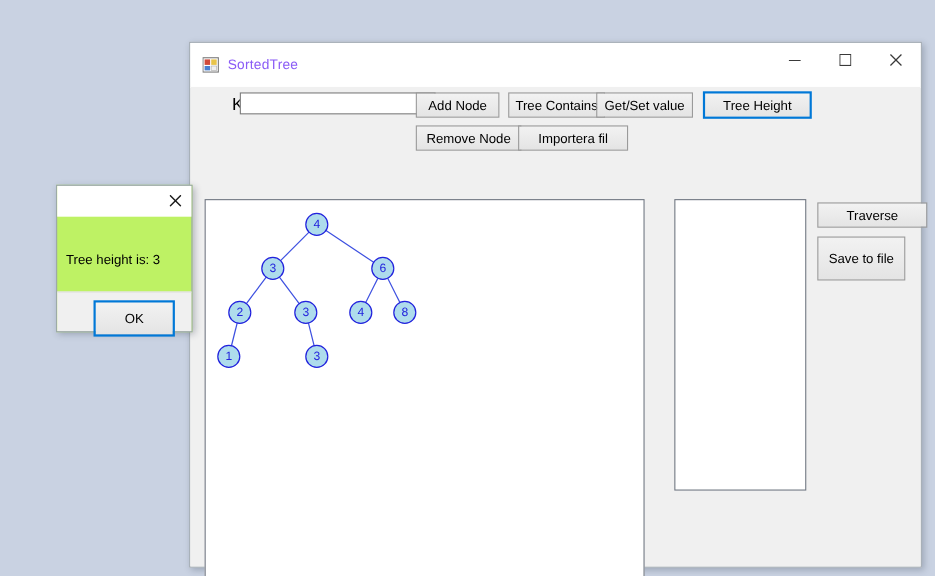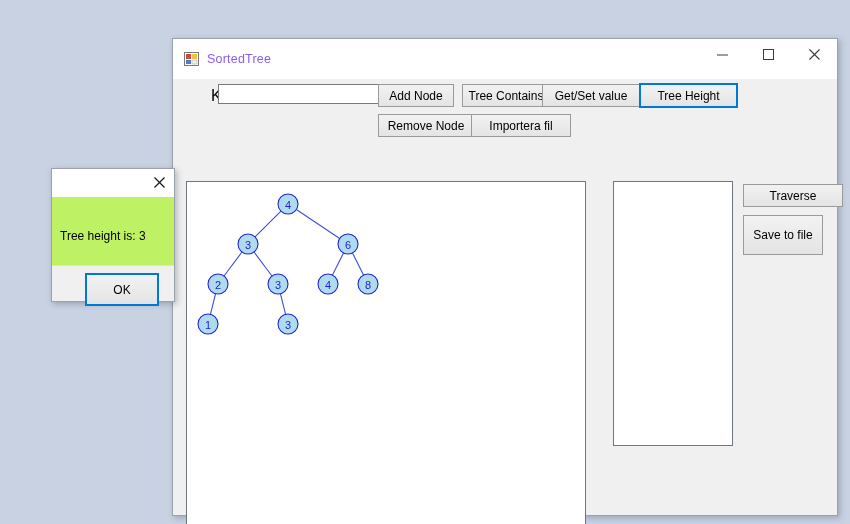--- a/index.html
+++ b/index.html
@@ -93,21 +93,21 @@
     box-sizing: border-box;
     height: 23px;
     cursor: default;
     white-space: nowrap;
   }
   .btn.focused {
     border: 2px solid #0078d7;
   }
   #btn-add-node     { left: 205px; top: 46px; width: 76px; }
   #btn-tree-contains{ left: 289px; top: 46px; width: 88px; }
-  #btn-getset       { left: 369px; top: 46px; width: 98px; }
+  #btn-getset       { left: 369px; top: 46px; width: 88px; }
   #btn-tree-height  { left: 466px; top: 45px; width: 99px; height: 25px; }
   #btn-remove-node  { left: 205px; top: 76px; width: 96px; }
   #btn-importera    { left: 295px; top: 76px; width: 100px; text-align: right; }
 
   
   #tree-panel {
     position: absolute;
     left: 13px;
     top: 102px;
     width: 400px;

